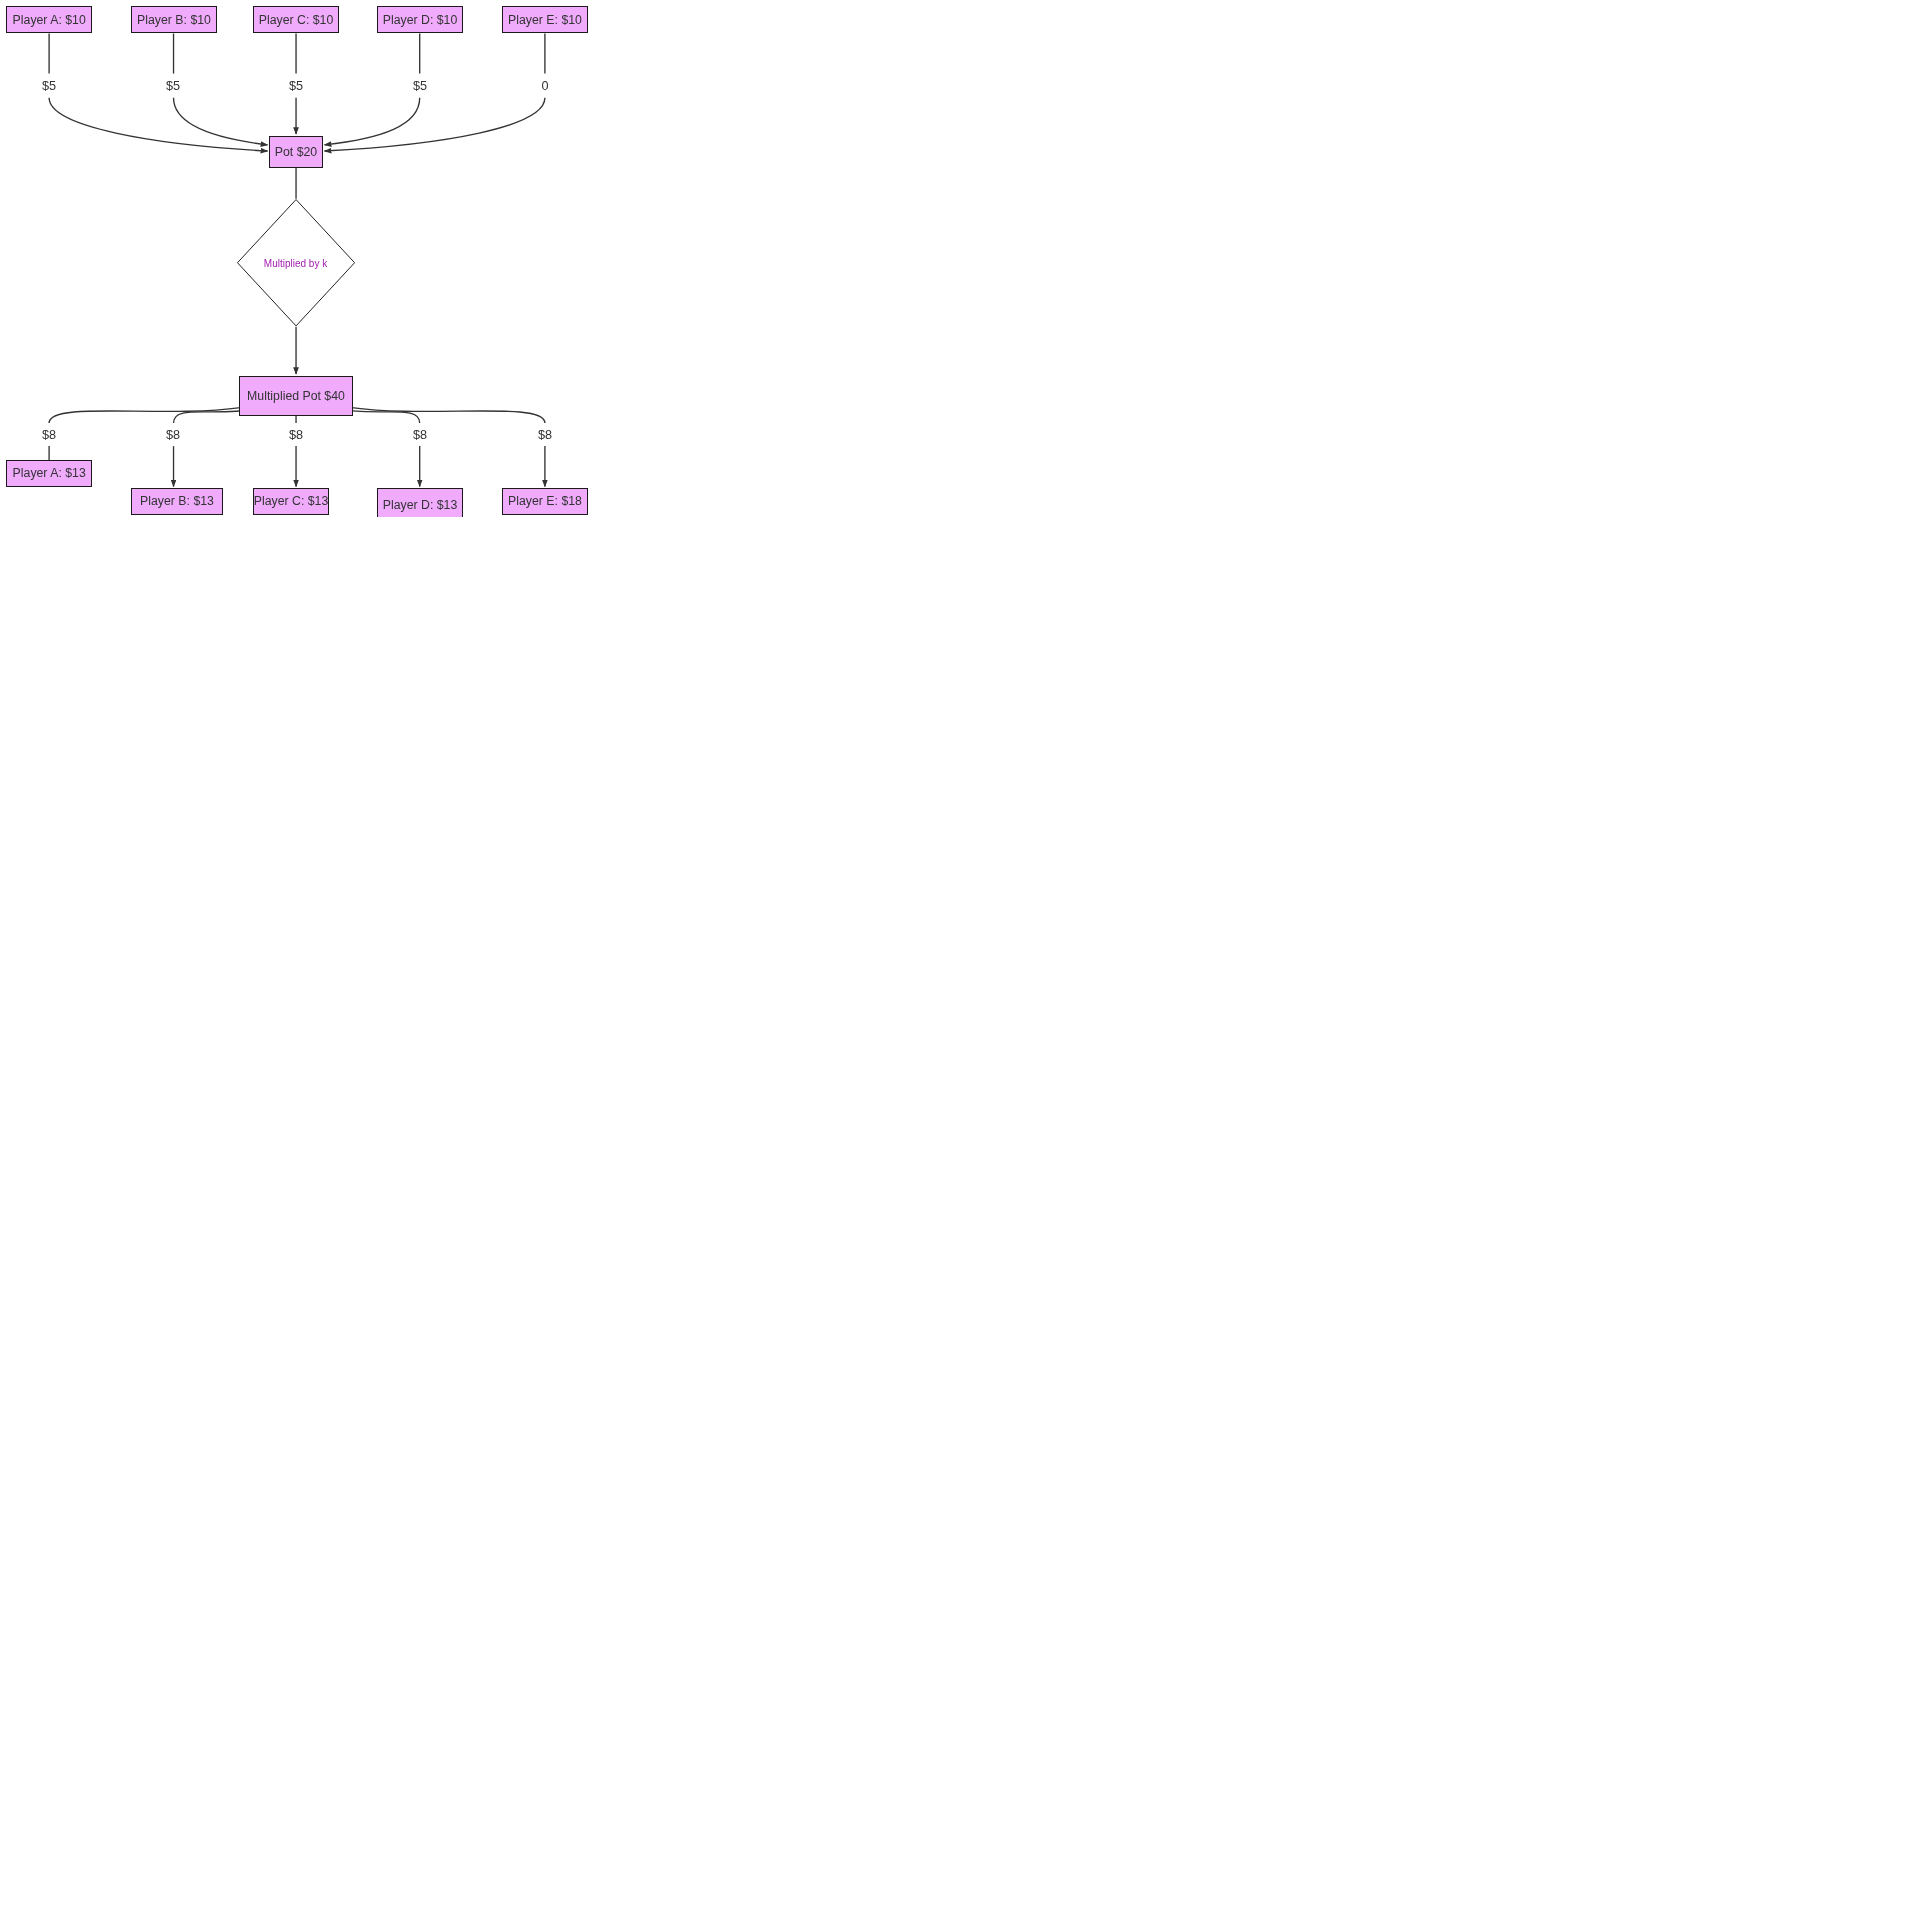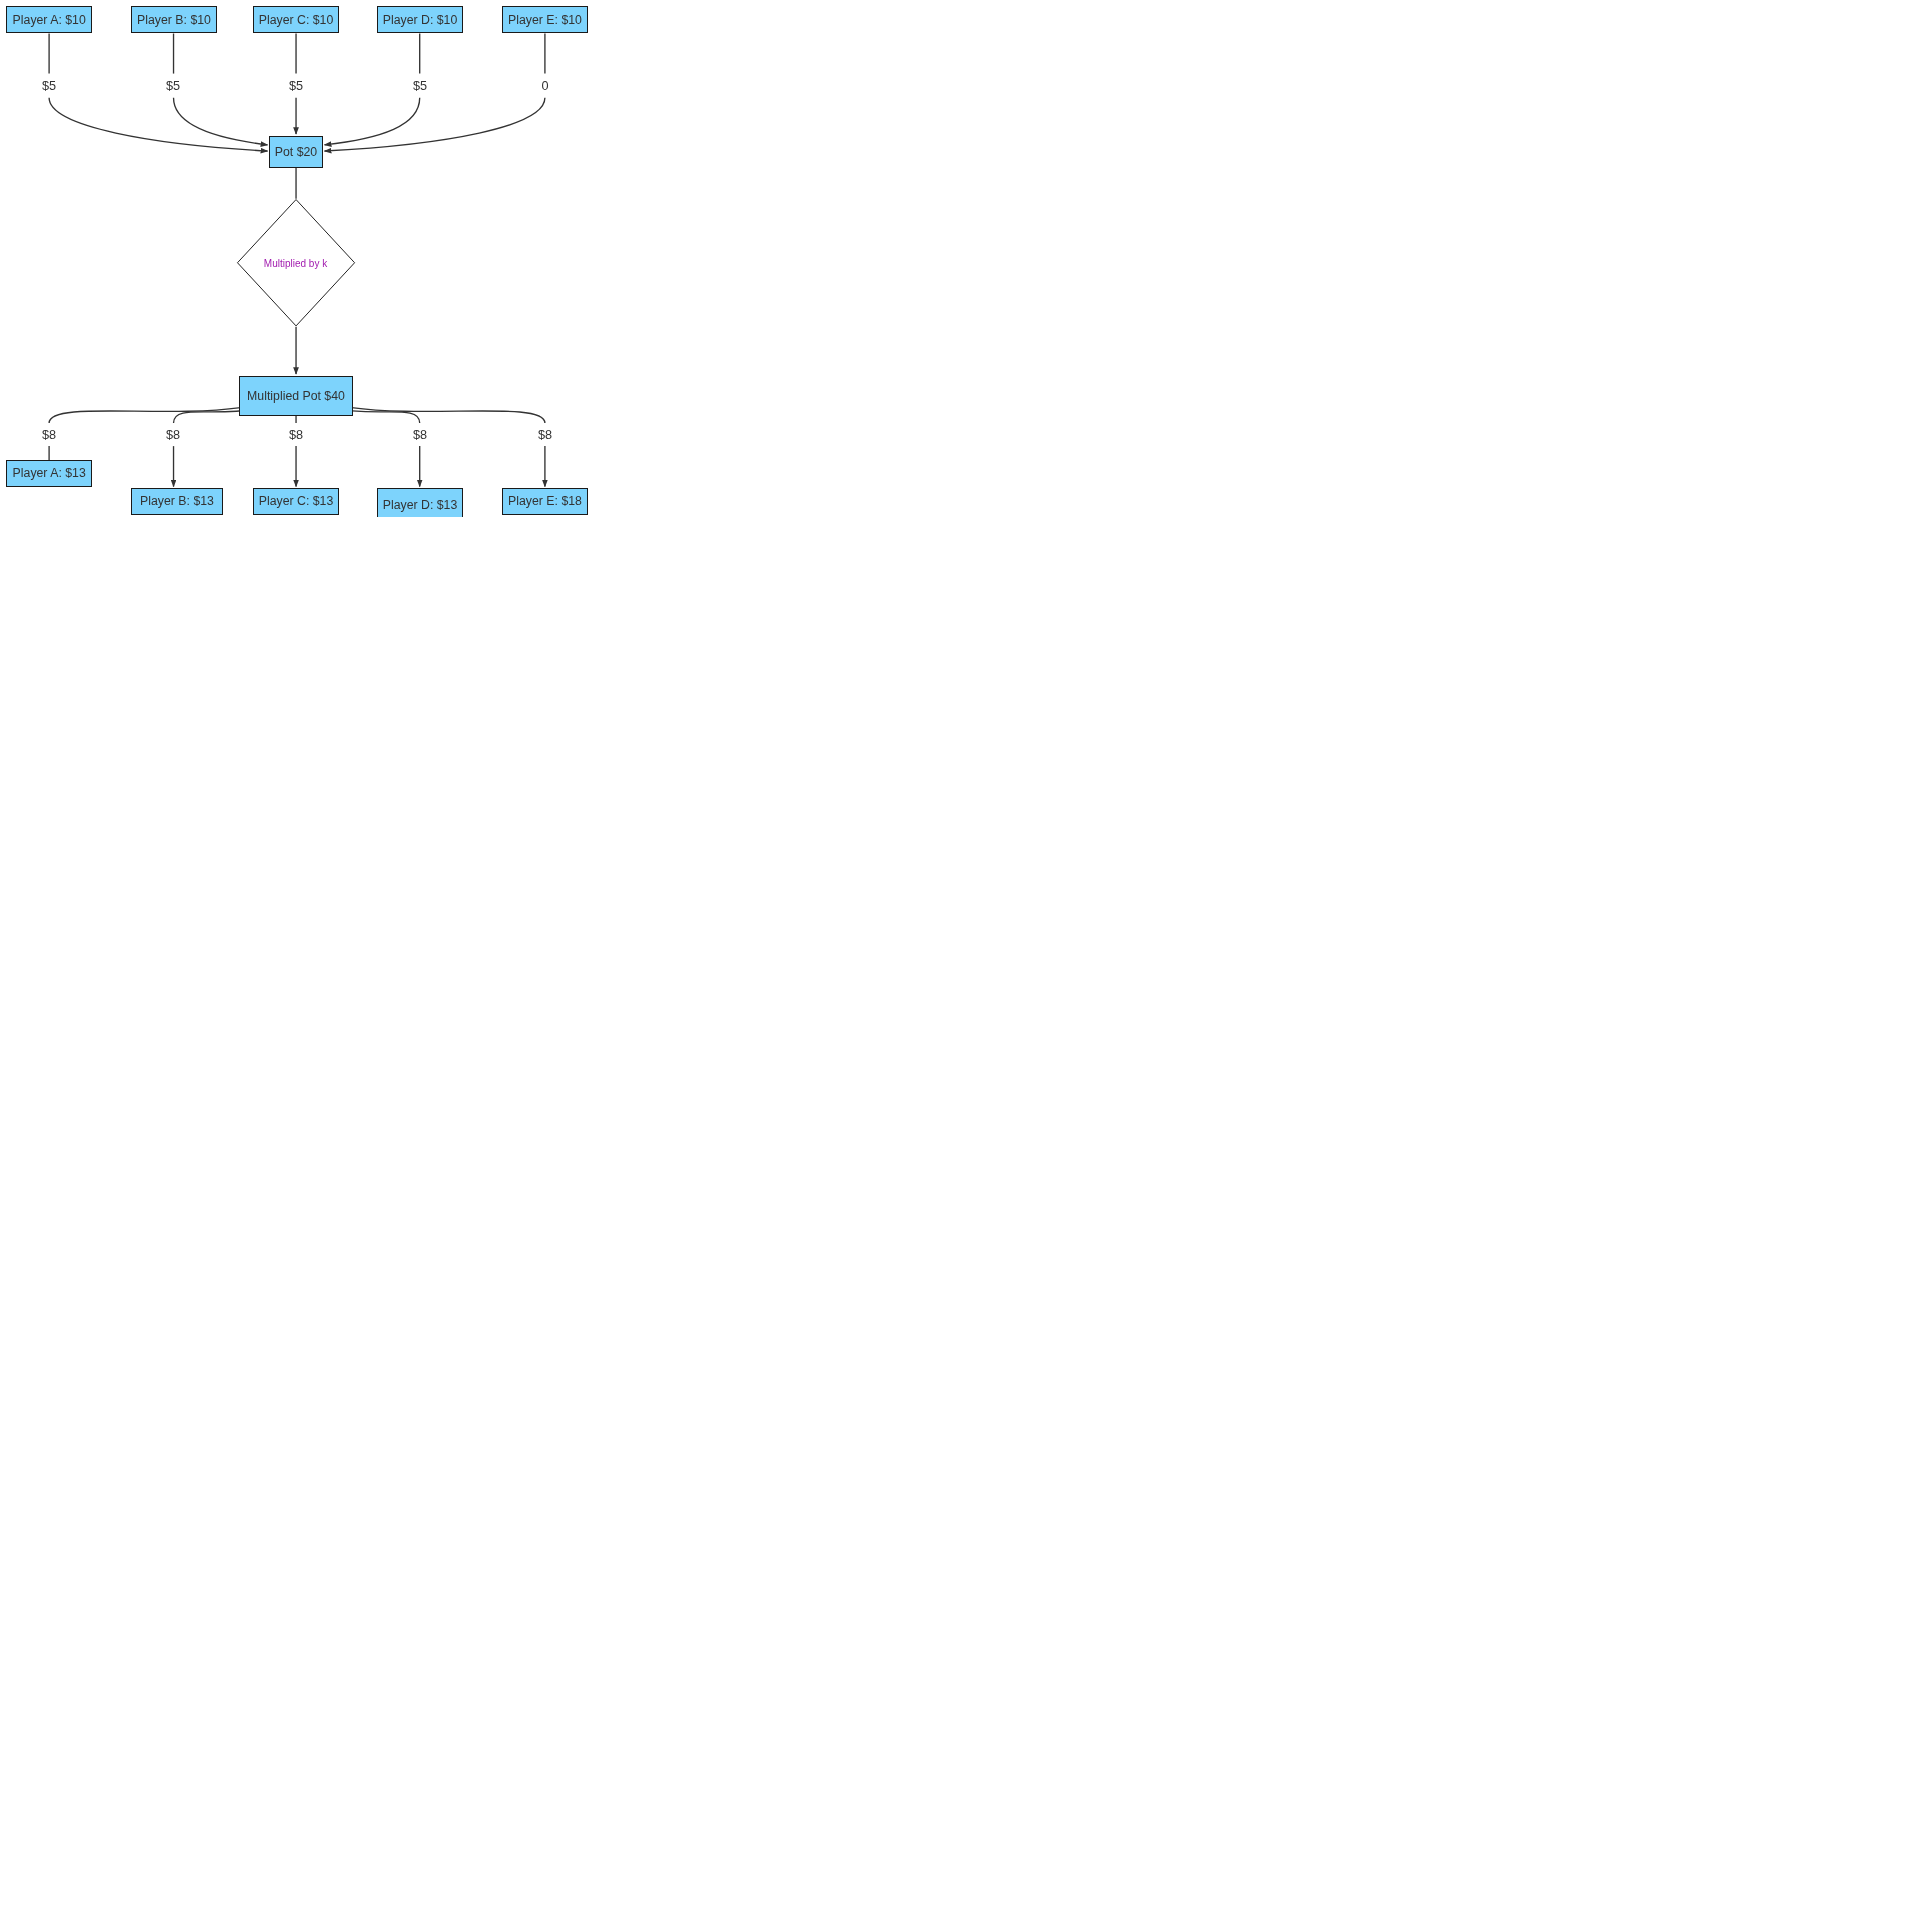--- a/index.html
+++ b/index.html
@@ -11,21 +11,21 @@
     font-family: "Liberation Sans", sans-serif;
     overflow: hidden;
   }
   .edges-svg { position: absolute; left: 0; top: 0; }
   .edge { stroke: #333333; stroke-width: 3.5; fill: none; }
   .diamond-shape { fill: #ffffff; stroke: #1a1a1a; stroke-width: 2.5; }
   .node {
     position: absolute;
     box-sizing: border-box;
     border: 1.2px solid #1a1a1a;
-    background: #7dd3fc;
+    background: #f0abfc;
     display: flex;
     align-items: center;
     justify-content: center;
     font-size: 12.3px;
     color: #333333;
     white-space: nowrap;
     line-height: 1;
   }
   .diamond-label {
     position: absolute;
@@ -109,18 +109,18 @@
   <div class="node" style="left:239px; top:376px; width:114px; height:40px;">Multiplied Pot $40</div>
 
   <div class="edge-label" style="left:49px; top:435px;">$8</div>
   <div class="edge-label" style="left:173px; top:435px;">$8</div>
   <div class="edge-label" style="left:296px; top:435px;">$8</div>
   <div class="edge-label" style="left:420px; top:435px;">$8</div>
   <div class="edge-label" style="left:545px; top:435px;">$8</div>
 
   <div class="node" style="left:6.2px;   top:460px; width:86px; height:27px;">Player A: $13</div>
   <div class="node" style="left:131px;  top:488px; width:92px; height:27px;">Player B: $13</div>
-  <div class="node" style="left:253px;  top:488px; width:86px; height:27px;">Player C: $13</div>
+  <div class="node" style="left:253px;  top:488px; width:76px; height:27px;">Player C: $13</div>
   <div class="node" style="left:377px;  top:488px; width:86px; height:35px;">Player D: $13</div>
   <div class="node" style="left:502px; top:488px; width:86px; height:27px;text-align:center;">Player E: $18</div>
 
 </div>
 
 
 </body></html>

